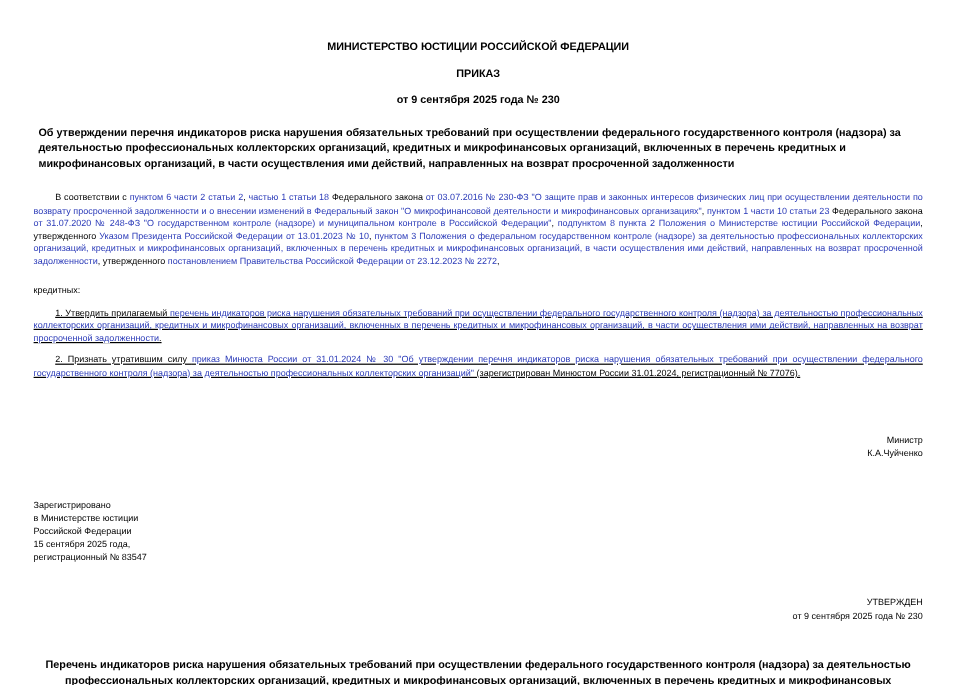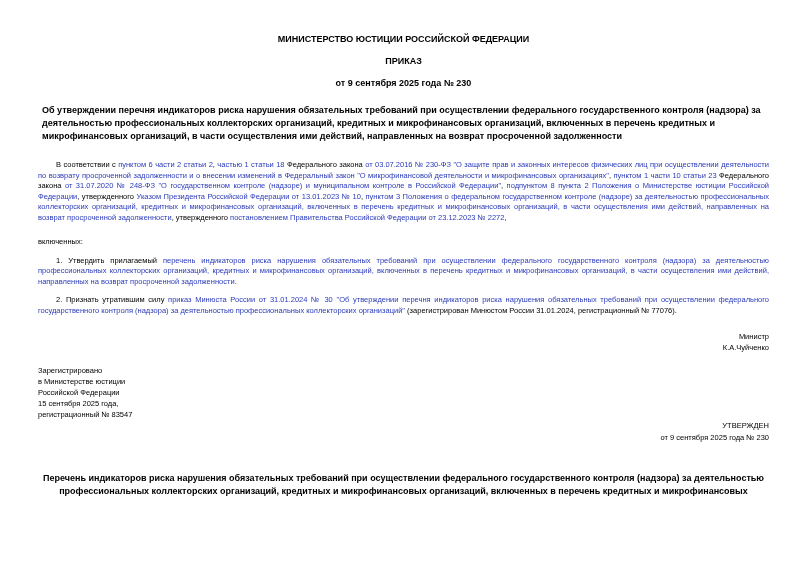--- a/index.html
+++ b/index.html
@@ -12,21 +12,21 @@
     height: 571px;
     overflow: hidden;
     font-family: "Liberation Sans", sans-serif;
     color: #000000;
     -webkit-font-smoothing: antialiased;
   }
   .page {
     box-sizing: border-box;
     width: 807px;
     height: 571px;
-    padding: 34px 38px 0 38px;
+    padding: 34px 38px 0 28px;
     background: #ffffff;
   }
 
   .hdr-line {
     font-size: 9px;
     font-weight: bold;
     text-align: center;
     line-height: 10px;
     margin-bottom: 12px;
   }
@@ -43,38 +43,39 @@
     text-align: justify;
     text-indent: 18px;
     margin: 0;
   }
   .preamble { margin-top: 17px; }
   .resolve-word {
     font-size: 7.5px;
     line-height: 10.5px;
     margin-top: 14px;
   }
-  .order-item { margin-top: 8px; }
+  .order-item { margin-top: 8px; text-decoration: underline; }
   .lnk {
     color: var(--link-color, #2a3ab8);
     cursor: pointer;
   }
   .sig-block {
-    margin-top: 15px;
+    margin-top: 45px;
     font-size: 7.5px;
     line-height: 11px;
     text-align: right;
   }
   .reg-block {
-    margin-top: 12px;
+    margin-top: 32px;
     font-size: 7.5px;
     line-height: 11px;
     text-align: left;
   }
   .approve-block {
+    margin-top: 26px;
     font-size: 7.5px;
     line-height: 11.5px;
     text-align: right;
   }
   .annex-title {
     font-size: 9px;
     font-weight: bold;
     text-align: center;
     line-height: 13px;
     margin: 29px 4px 0 4px;
@@ -86,21 +87,21 @@
 <div class="page">
 
   <div class="hdr-line">МИНИСТЕРСТВО ЮСТИЦИИ РОССИЙСКОЙ ФЕДЕРАЦИИ</div>
   <div class="hdr-line">ПРИКАЗ</div>
   <div class="hdr-line" style="margin-bottom:0;">от 9 сентября 2025 года № 230</div>
 
   <div class="doc-title">Об утверждении перечня индикаторов риска нарушения обязательных требований при осуществлении федерального государственного контроля (надзора) за деятельностью профессиональных коллекторских организаций, кредитных и микрофинансовых организаций, включенных в перечень кредитных и микрофинансовых организаций, в части осуществления ими действий, направленных на возврат просроченной задолженности</div>
 
   <p class="body-par preamble"><span class="pln">В соответствии с </span><span class="lnk">пунктом 6 части 2 статьи 2</span><span class="pln">, </span><span class="lnk">частью 1 статьи 18</span><span class="pln"> Федерального закона </span><span class="lnk">от 03.07.2016 № 230-ФЗ "О защите прав и законных интересов физических лиц при осуществлении деятельности по возврату просроченной задолженности и о внесении изменений в Федеральный закон "О микрофинансовой деятельности и микрофинансовых организациях"</span><span class="pln">, </span><span class="lnk">пунктом 1 части 10 статьи 23</span><span class="pln"> Федерального закона </span><span class="lnk">от 31.07.2020 № 248-ФЗ "О государственном контроле (надзоре) и муниципальном контроле в Российской Федерации"</span><span class="pln">, </span><span class="lnk">подпунктом 8 пункта 2 Положения о Министерстве юстиции Российской Федерации</span><span class="pln">, утвержденного </span><span class="lnk">Указом Президента Российской Федерации от 13.01.2023 № 10</span><span class="pln">, </span><span class="lnk">пунктом 3 Положения о федеральном государственном контроле (надзоре) за деятельностью профессиональных коллекторских организаций, кредитных и микрофинансовых организаций, включенных в перечень кредитных и микрофинансовых организаций, в части осуществления ими действий, направленных на возврат просроченной задолженности</span><span class="pln">, утвержденного </span><span class="lnk">постановлением Правительства Российской Федерации от 23.12.2023 № 2272</span><span class="pln">,</span></p>
 
-  <div class="resolve-word">включенных:</div>
+  <div class="resolve-word">кредитных:</div>
 
   <p class="body-par order-item"><span class="pln">1. Утвердить прилагаемый </span><span class="lnk">перечень индикаторов риска нарушения обязательных требований при осуществлении федерального государственного контроля (надзора) за деятельностью профессиональных коллекторских организаций, кредитных и микрофинансовых организаций, включенных в перечень кредитных и микрофинансовых организаций, в части осуществления ими действий, направленных на возврат просроченной задолженности</span><span class="pln">.</span></p>
 
   <p class="body-par order-item"><span class="pln">2. Признать утратившим силу </span><span class="lnk">приказ Минюста России от 31.01.2024 № 30 "Об утверждении перечня индикаторов риска нарушения обязательных требований при осуществлении федерального государственного контроля (надзора) за деятельностью профессиональных коллекторских организаций"</span><span class="pln"> (зарегистрирован Минюстом России 31.01.2024, регистрационный № 77076).</span></p>
 
   <div class="sig-block">
     <div>Министр</div>
     <div>К.А.Чуйченко</div>
   </div>
 

